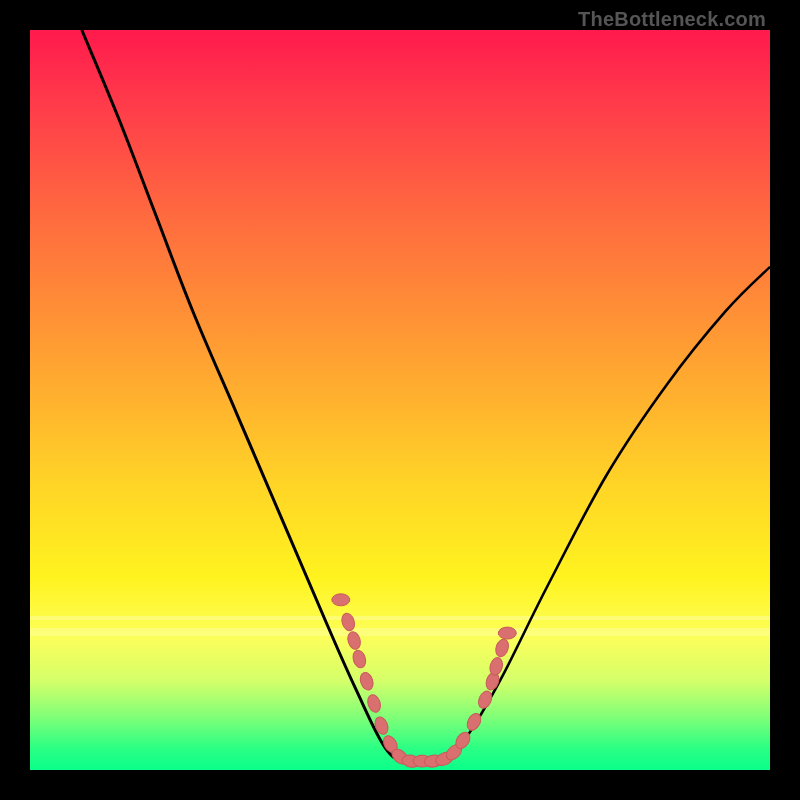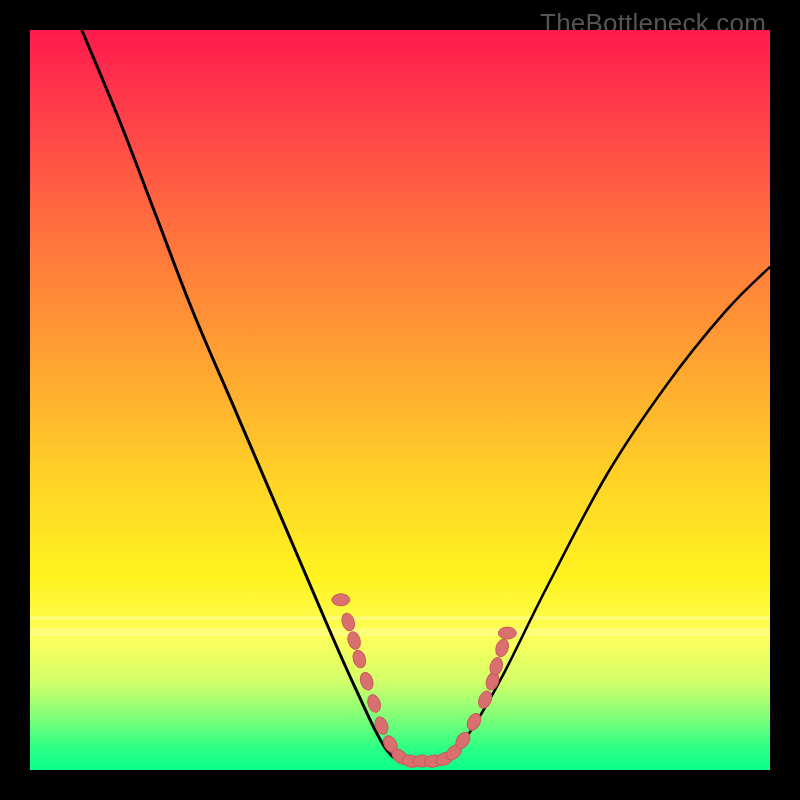--- a/index.html
+++ b/index.html
@@ -39,22 +39,22 @@
       #7dff78 93%,
       #2cff84 97%,
       #0aff8a 100%
     );
   }
   .watermark {
     position: absolute;
     right: 34px;
     top: 8px;
     font-family: Arial, Helvetica, sans-serif;
-    font-size: 26px;
-    font-weight: 400;
+    font-size: 20px;
+    font-weight: 700;
     color: #555;
     letter-spacing: 0.2px;
   }
   svg.curve-layer {
     position: absolute;
     left: 0;
     top: 0;
     width: 740px;
     height: 740px;
   }

